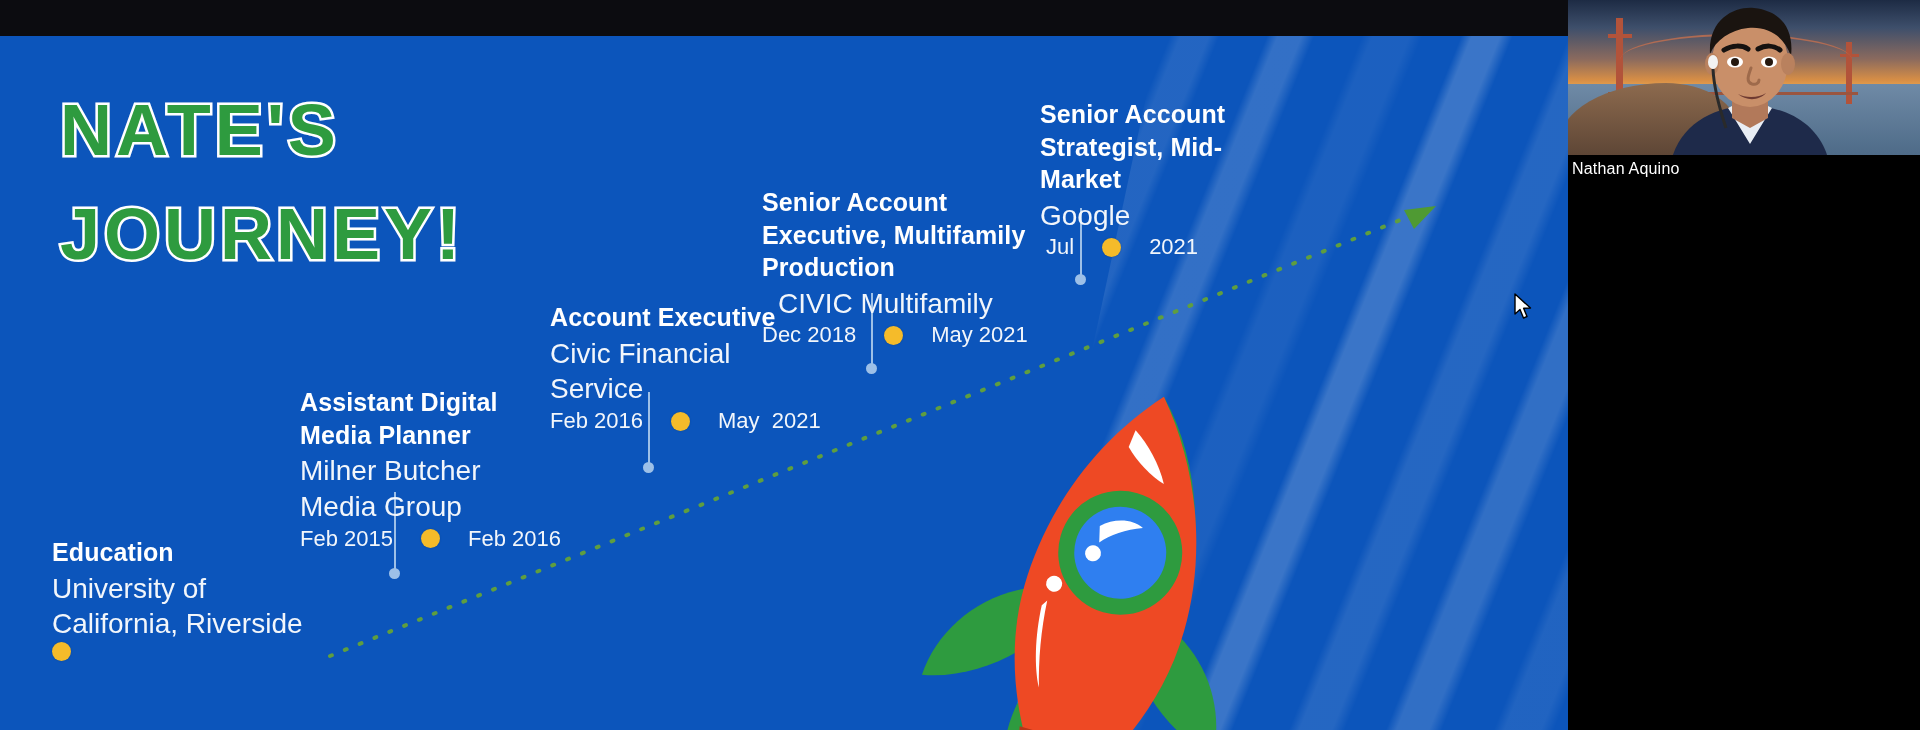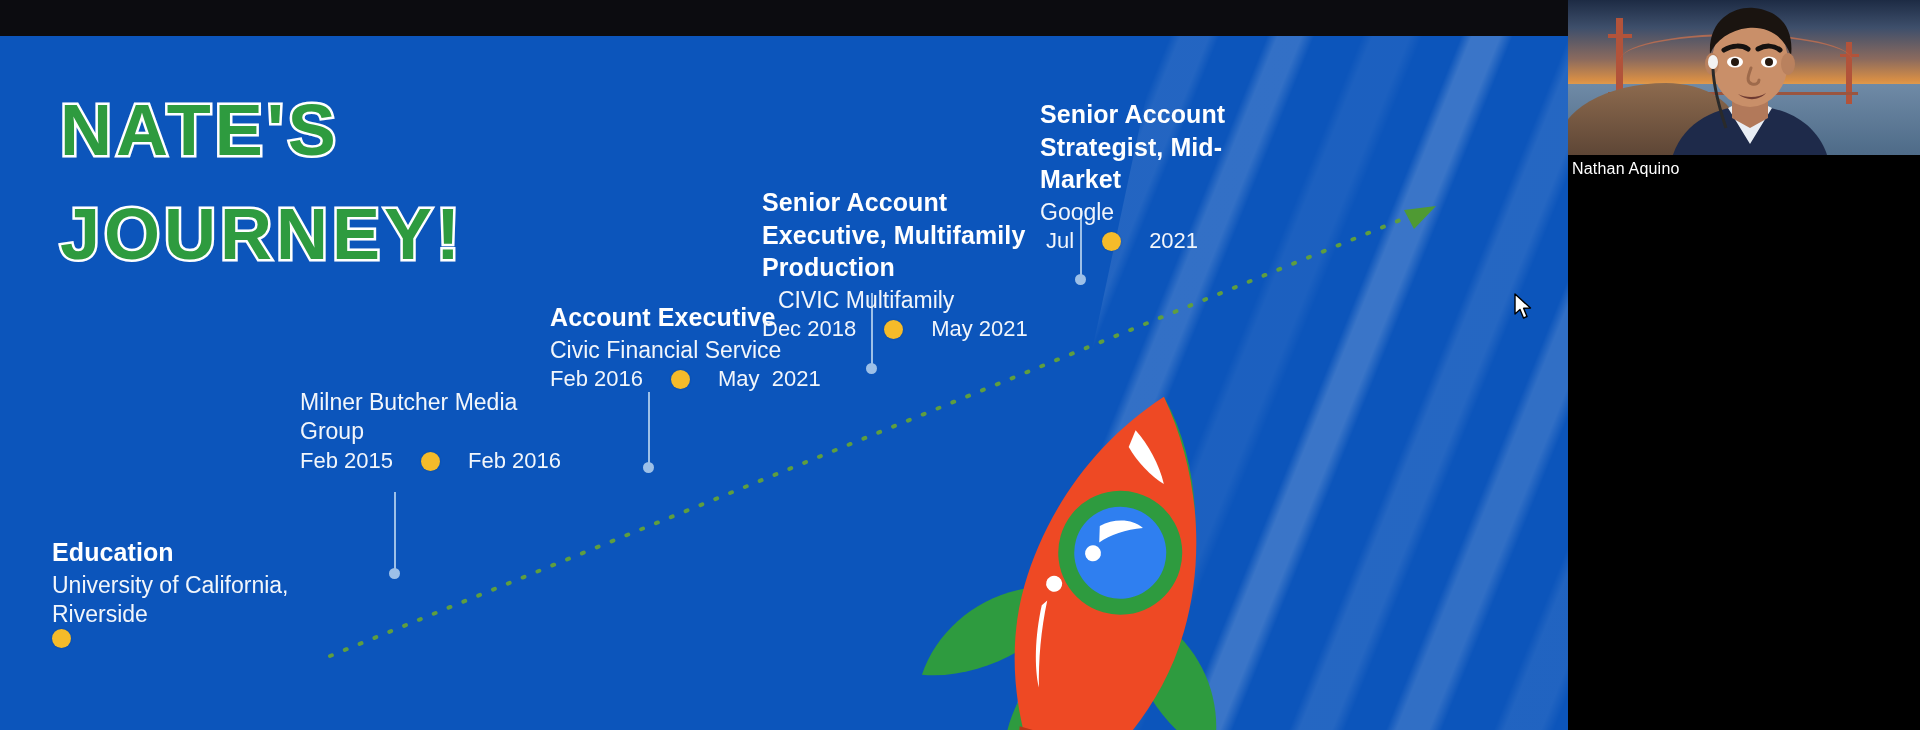--- a/index.html
+++ b/index.html
@@ -72,21 +72,21 @@
   
   .ms { position: absolute; color: #ffffff; }
   .ms .role {
     font-weight: 700;
     font-size: 25px;
     line-height: 1.30;
     letter-spacing: .1px;
   }
   .ms .org {
     font-weight: 400;
-    font-size: 23px;
+    font-size: 28px;
     line-height: 1.28;
     color: #f2f6fb;
     margin-top: 2px;
   }
   .ms .dates {
     font-weight: 400;
     font-size: 22px;
     line-height: 1.3;
     color: #f2f6fb;
     display: flex; align-items: center;
@@ -201,20 +201,21 @@
 
     <div class="ms" id="ms-education">
       <div class="role">Education</div>
       <div class="org">University of California, Riverside</div>
       <div class="dates">
         <span class="dot-gold"></span>
       </div>
     </div>
 
     <div class="ms" id="ms-assistant">
+      <div class="role">Assistant Digital Media Planner</div>
       <div class="org">Milner Butcher Media Group</div>
       <div class="dates">
         <span>Feb 2015</span>
         <span class="dot-gold"></span>
         <span>Feb 2016</span>
       </div>
     </div>
 
     <div class="ms" id="ms-ae">
       <div class="role">Account Executive</div>

